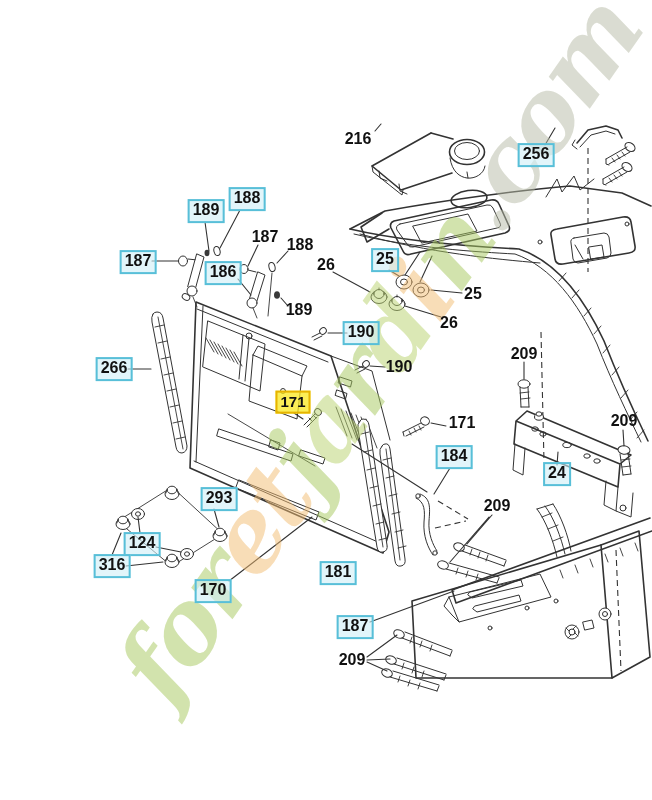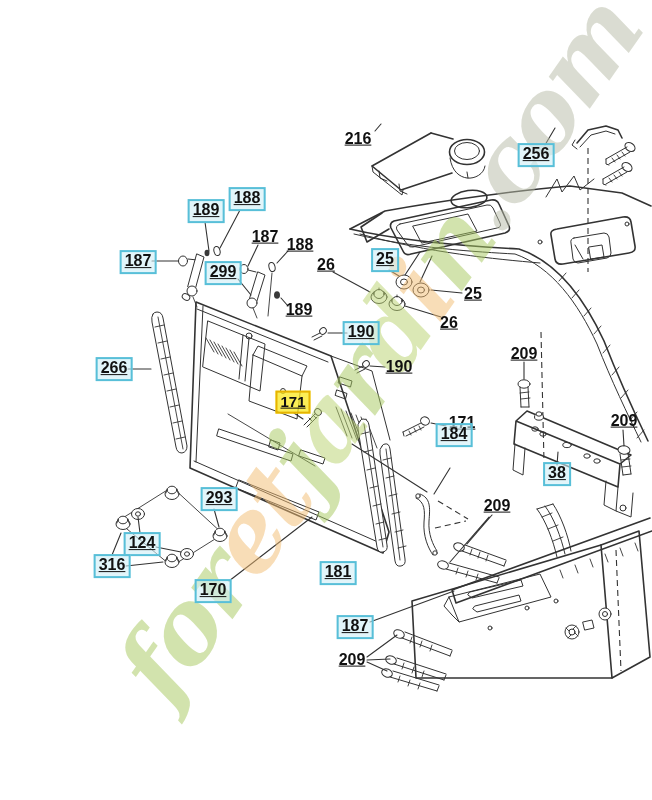--- a/index.html
+++ b/index.html
@@ -10,21 +10,21 @@
   .tn{stroke-width:1;}
   .fw{fill:#fff;}
   .hl{fill:none;stroke:var(--line,#333);stroke-width:.9;stroke-linecap:round;}
   .ld{fill:none;stroke:var(--line,#333);stroke-width:1.1;stroke-linecap:round;}
   .dsh{fill:none;stroke:var(--line,#333);stroke-width:1.1;stroke-dasharray:6 4;}
   .watermark{position:absolute;left:100px;top:660px;z-index:2;transform:rotate(-55deg);
              transform-origin:0 0;font:italic bold 100px "DejaVu Serif",serif;
              letter-spacing:-3px;opacity:.5;white-space:nowrap;pointer-events:none;line-height:1;}
   .labels-layer{position:absolute;inset:0;z-index:3;}
   .part-label{position:absolute;transform:translate(-50%,-50%);font-weight:bold;
-              font-size:16px;line-height:1.05;color:var(--labeltext,#111);white-space:nowrap;text-decoration:underline;}
+              font-size:16px;line-height:1.05;color:var(--labeltext,#111);white-space:nowrap;}
   .part-label.box{font-size:16px;padding:1px 3px 2px;border:2px solid var(--cyanborder,#58bfd8);
                   background:var(--cyanbg,rgba(206,238,246,.6));}
   .part-label.highlight{font-size:15px;padding:1px 3px 2px;border:2px solid var(--yelborder,#e6b400);
                   background:var(--yelbg,rgba(250,232,30,.75));}
 </style>
 </head>
 <body>
 
 <div class="canvas">
 
@@ -258,37 +258,37 @@
   </svg>
 
   <div class="watermark"><span style="color: rgb(166, 200, 94);">f</span><span style="color: rgb(166, 200, 94);">o</span><span style="color: rgb(166, 200, 94);">r</span><span style="color: rgb(242, 188, 114);">e</span><span style="color: rgb(242, 188, 114);">t</span><span style="color: rgb(166, 200, 94);">j</span><span style="color: rgb(185, 211, 110);">a</span><span style="color: rgb(166, 200, 94);">r</span><span style="color: rgb(185, 211, 110);">d</span><span style="color: rgb(242, 188, 114);">i</span><span style="color: rgb(166, 200, 94);">n</span><span style="color: rgb(183, 187, 166);">.</span><span style="color: rgb(183, 187, 166);">c</span><span style="color: rgb(183, 187, 166);">o</span><span style="color: rgb(183, 187, 166);">m</span></div>
 
   <div class="labels-layer">
       <div class="part-label box" style="left: 138px; top: 262px;">187</div>
       <div class="part-label box" style="left: 206px; top: 211px;">189</div>
       <div class="part-label box" style="left: 247px; top: 199px;">188</div>
       <div class="part-label plain" style="left: 265px; top: 237px;">187</div>
       <div class="part-label plain" style="left: 300px; top: 245px;">188</div>
-      <div class="part-label box" style="left: 223px; top: 273px;">299</div>
+      <div class="part-label box" style="left: 223px; top: 273px;">186</div>
       <div class="part-label plain" style="left: 299px; top: 310px;">189</div>
       <div class="part-label plain" style="left: 358px; top: 139px;">216</div>
       <div class="part-label box" style="left: 536px; top: 155px;">256</div>
       <div class="part-label box" style="left: 385px; top: 260px;">25</div>
       <div class="part-label plain" style="left: 326px; top: 265px;">26</div>
       <div class="part-label plain" style="left: 473px; top: 294px;">25</div>
       <div class="part-label plain" style="left: 449px; top: 323px;">26</div>
       <div class="part-label box" style="left: 114px; top: 369px; text-align: center;">266</div>
       <div class="part-label box" style="left: 361px; top: 333px;">190</div>
       <div class="part-label plain" style="left: 399px; top: 367px;">190</div>
       <div class="part-label plain" style="left: 524px; top: 354px;">209</div>
       <div class="part-label highlight" style="left: 293px; top: 402px;">171</div>
       <div class="part-label plain" style="left: 462px; top: 423px;">171</div>
       <div class="part-label plain" style="left: 624px; top: 421px;">209</div>
-      <div class="part-label box" style="left: 454px; top: 435px;">184</div>
-      <div class="part-label box" style="left: 557px; top: 474px;">38</div>
+      <div class="part-label box" style="left: 454px; top: 457px;">184</div>
+      <div class="part-label box" style="left: 557px; top: 474px;">24</div>
       <div class="part-label plain" style="left: 497px; top: 506px;">209</div>
       <div class="part-label box" style="left: 219px; top: 499px;">293</div>
       <div class="part-label box" style="left: 142px; top: 544px;">124</div>
       <div class="part-label box" style="left: 112px; top: 566px;">316</div>
       <div class="part-label box" style="left: 338px; top: 573px;">181</div>
       <div class="part-label box" style="left: 213px; top: 591px;">170</div>
       <div class="part-label box" style="left: 355px; top: 627px;">187</div>
       <div class="part-label plain" style="left: 352px; top: 660px;">209</div>
     </div>
 

